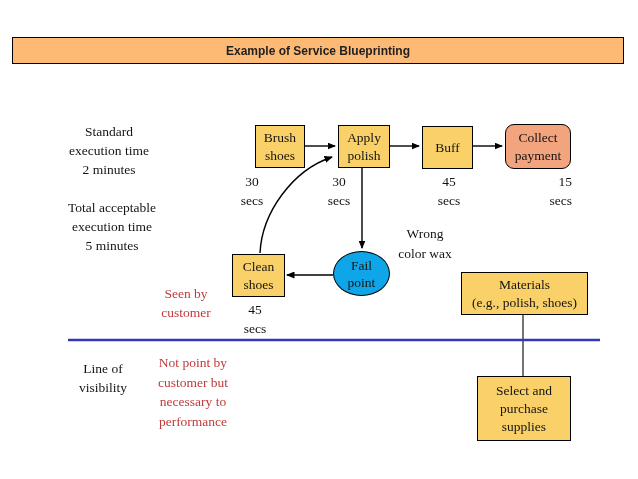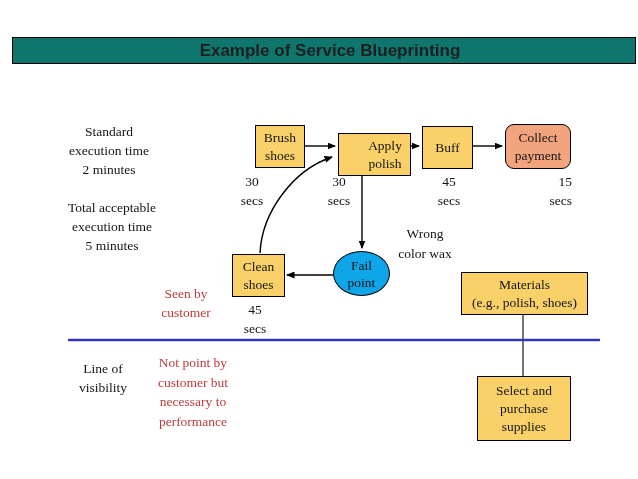--- a/index.html
+++ b/index.html
@@ -3,23 +3,22 @@
 <meta charset="utf-8">
 <style>
   html,body { margin:0; padding:0; background:#fff; }
   .canvas {
     position:relative; width:638px; height:479px; background:#ffffff;
     font-family:"Liberation Serif", serif; color:#141414; overflow:hidden;
   }
   .title-box {
     position:absolute; left:12px; top:37px; width:610px; height:25px;
     border:1.6px solid #000; display:flex; align-items:center; justify-content:center;
-    font-family:"Liberation Sans", sans-serif; font-size:17px; font-weight:600; color:#1f1f1f;
-    background:#0f766e;
-    padding-left:12px;
+    font-family:"Liberation Sans", sans-serif; font-size:12px; font-weight:600; color:#1f1f1f;
+    background:#fdba74;
   }
   .node {
     position:absolute; background:#FAD169; border:1.4px solid #000;
     display:flex; flex-direction:column; align-items:center; justify-content:center;
     font-size:13.5px; line-height:18px; text-align:center;
   }
   .node.salmon { background:#F2A47E; border-radius:9px; }
   .ellipse {
     position:absolute; background:#0ea5e9; border:1.4px solid #000; border-radius:50%;
     display:flex; flex-direction:column; align-items:center; justify-content:center;
@@ -62,21 +61,21 @@
   <div class="lbl" style="left:41px; top:198px; width:142px;">
     <div>Total acceptable</div>
     <div>execution time</div>
     <div>5 minutes</div>
   </div>
 
   <div class="node" style="left:255px; top:125px; width:48px; height:41px;">
     <div>Brush</div>
     <div>shoes</div>
   </div>
-  <div class="node" style="left:338px; top:133px; width:50px; height:41px;padding-left:21px;">
+  <div class="node" style="left:338px; top:125px; width:50px; height:41px;">
     <div>Apply</div>
     <div>polish</div>
   </div>
   <div class="node" style="left:422px; top:126px; width:49px; height:41px;">
     <div>Buff</div>
   </div>
   <div class="node salmon" style="left:505px; top:124px; width:64px; height:43px;">
     <div>Collect</div>
     <div>payment</div>
   </div>

